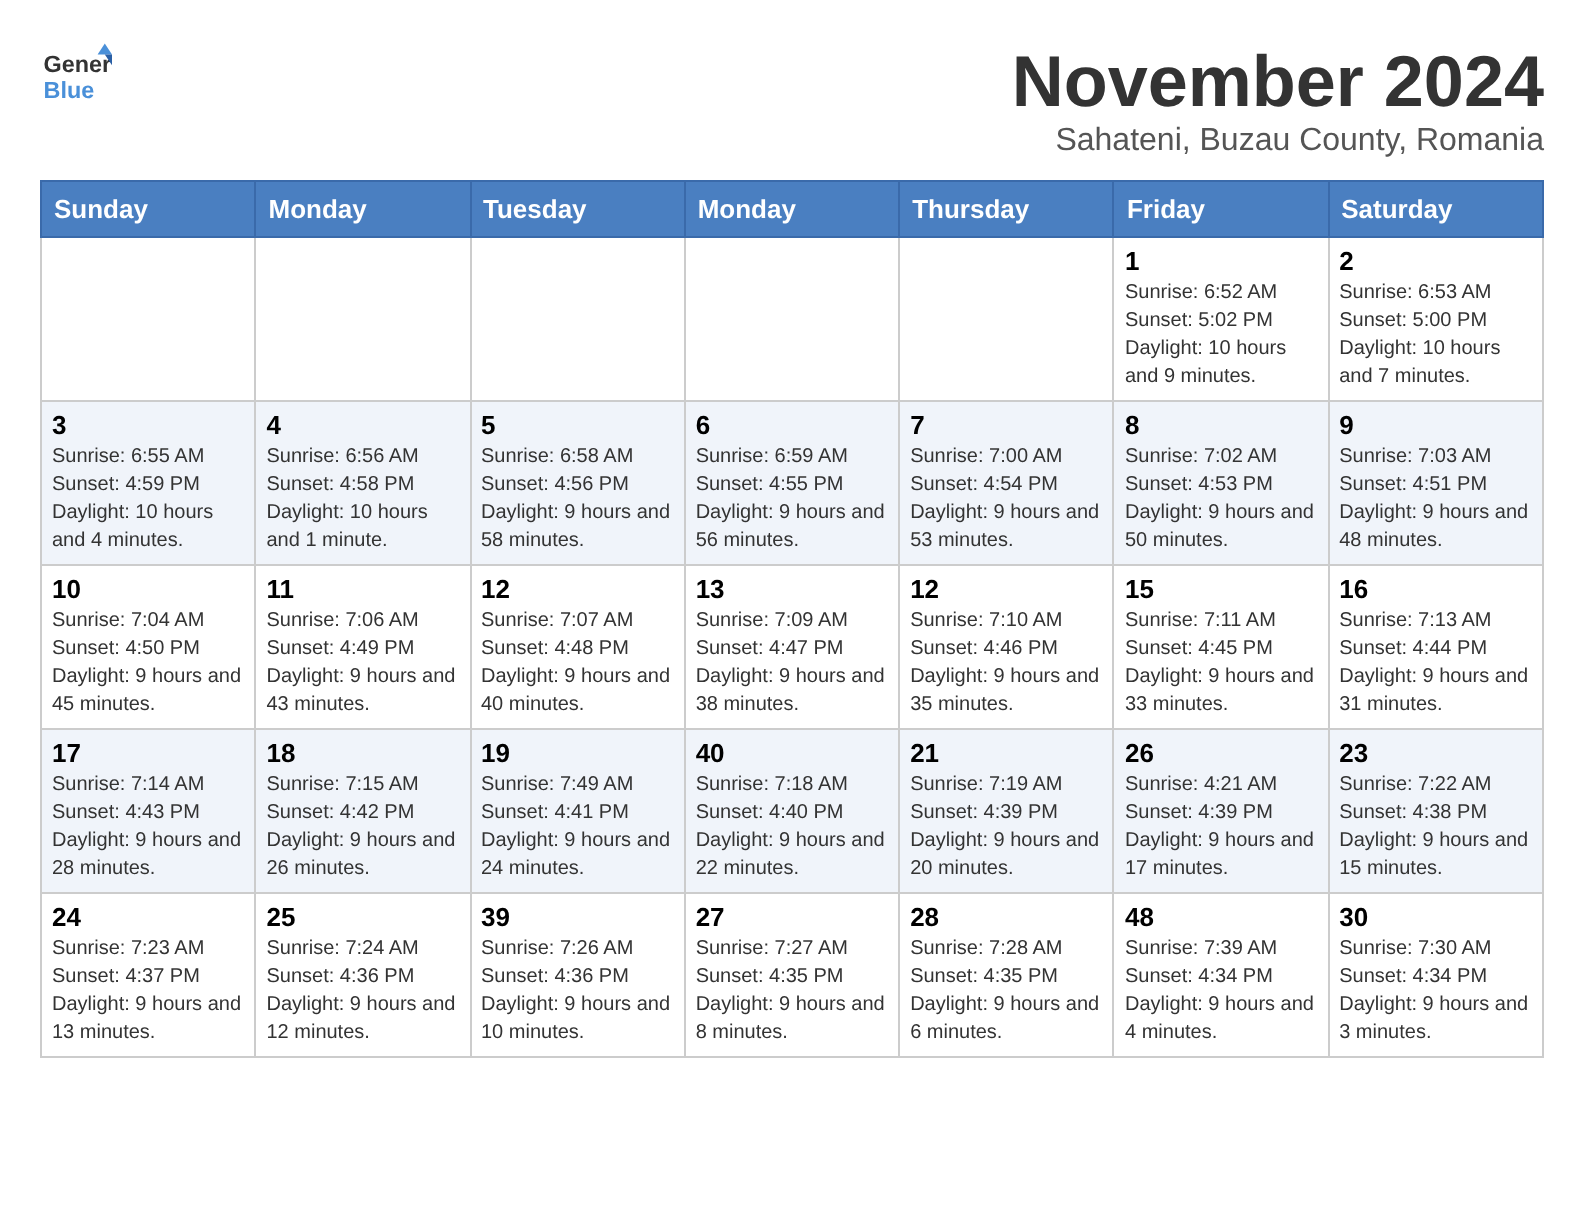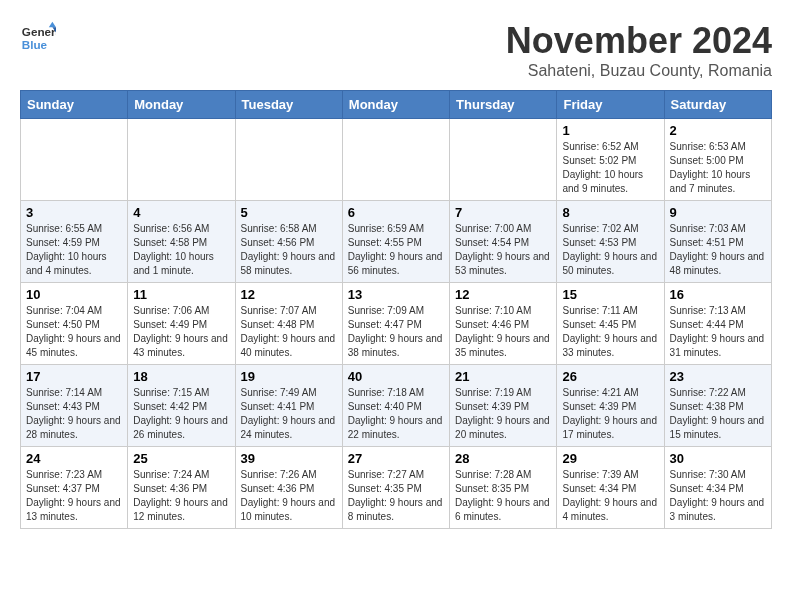--- a/index.html
+++ b/index.html
@@ -282,25 +282,25 @@
         </td>
         <td>
           <div class="day-num">27</div>
           <div class="day-info">Sunrise: 7:27 AM
 Sunset: 4:35 PM
 Daylight: 9 hours and 8 minutes.</div>
         </td>
         <td>
           <div class="day-num">28</div>
           <div class="day-info">Sunrise: 7:28 AM
-Sunset: 8:35 PM
+Sunset: 4:35 PM
 Daylight: 9 hours and 6 minutes.</div>
         </td>
         <td>
-          <div class="day-num">29</div>
+          <div class="day-num">48</div>
           <div class="day-info">Sunrise: 7:39 AM
 Sunset: 4:34 PM
 Daylight: 9 hours and 4 minutes.</div>
         </td>
         <td>
           <div class="day-num">30</div>
           <div class="day-info">Sunrise: 7:30 AM
 Sunset: 4:34 PM
 Daylight: 9 hours and 3 minutes.</div>
         </td>

